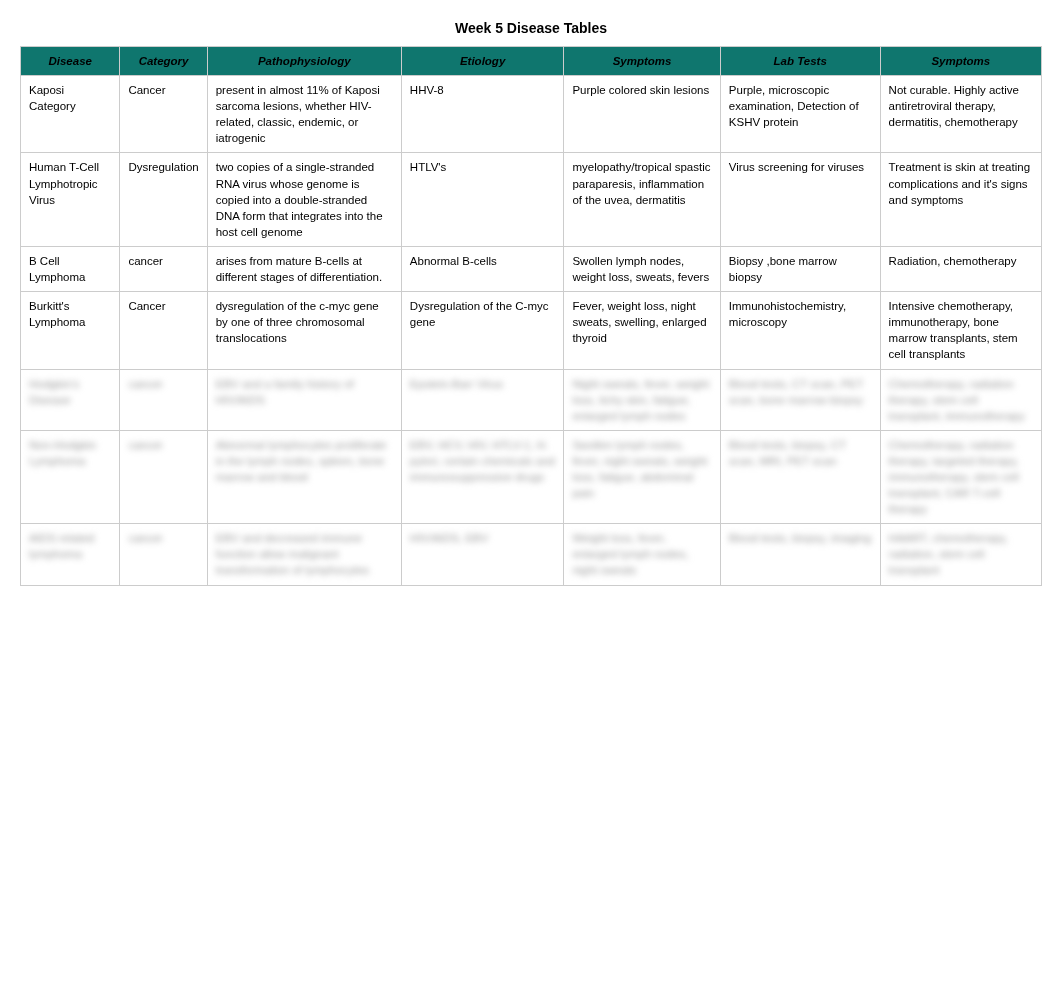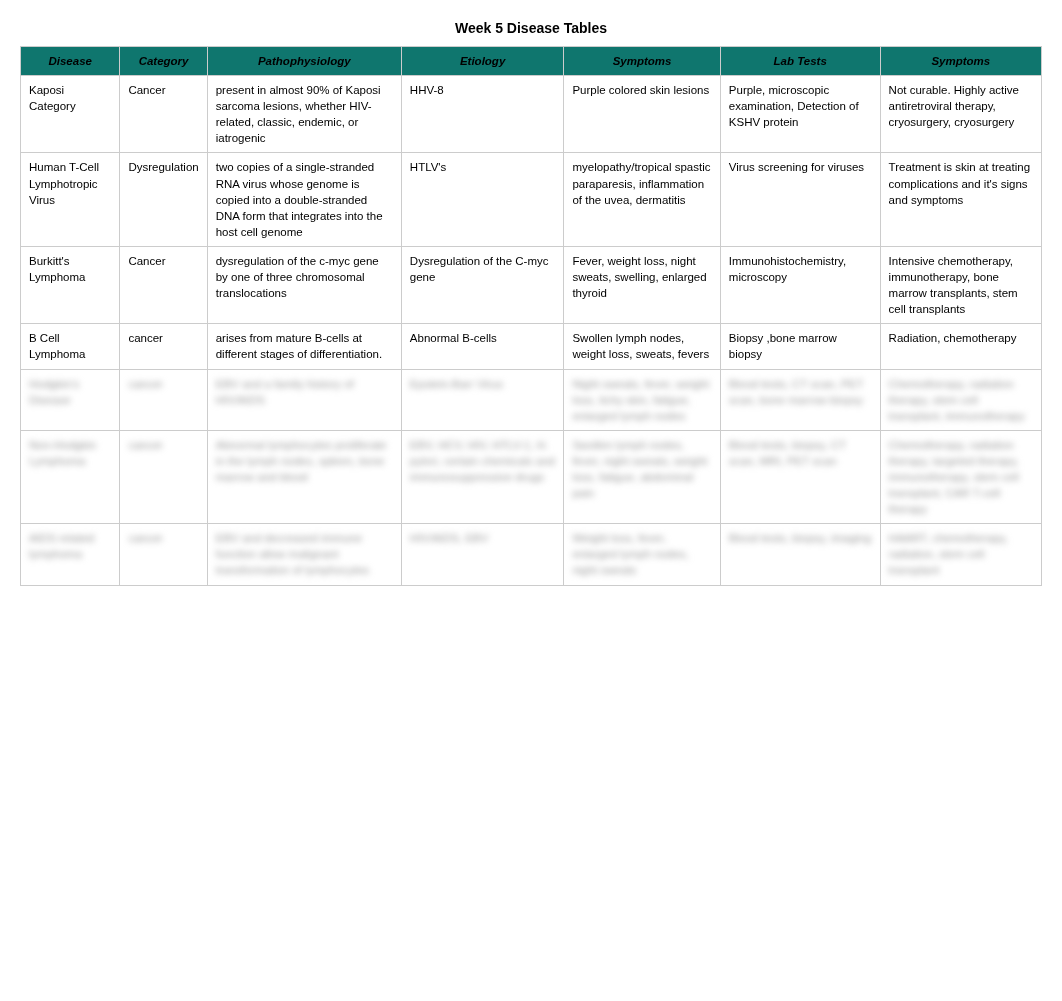--- a/index.html
+++ b/index.html
@@ -53,52 +53,52 @@
       <th>Etiology</th>
       <th>Symptoms</th>
       <th>Lab Tests</th>
       <th>Symptoms</th>
     </tr>
   </thead>
   <tbody id="table-body">
   <tr>
         <td>Kaposi Category</td>
         <td>Cancer</td>
-        <td> present in almost 90% of Kaposi sarcoma lesions, whether HIV-related, classic, endemic, or iatrogenic</td>
+        <td> present in almost 11% of Kaposi sarcoma lesions, whether HIV-related, classic, endemic, or iatrogenic</td>
         <td>HHV-8</td>
         <td>Purple colored skin lesions</td>
         <td>Purple, microscopic examination, Detection of KSHV protein</td>
-        <td>Not curable. Highly active antiretroviral therapy, cryosurgery, cryosurgery</td>
+        <td>Not curable. Highly active antiretroviral therapy, dermatitis, chemotherapy</td>
       </tr>
       <tr>
         <td>Human T-Cell Lymphotropic Virus</td>
         <td>Dysregulation</td>
         <td>two copies of a single-stranded RNA virus whose genome is copied into a double-stranded DNA form that integrates into the host cell genome</td>
         <td>HTLV's</td>
         <td>myelopathy/tropical spastic paraparesis, inflammation of the uvea, dermatitis</td>
         <td>Virus screening for viruses</td>
         <td>Treatment is skin at treating complications and it's signs and symptoms</td>
       </tr>
       <tr>
+        <td>B Cell Lymphoma</td>
+        <td>cancer</td>
+        <td>arises from mature B-cells at different stages of differentiation.</td>
+        <td>Abnormal B-cells</td>
+        <td>Swollen lymph nodes, weight loss, sweats, fevers</td>
+        <td>Biopsy ,bone marrow biopsy</td>
+        <td>Radiation, chemotherapy</td>
+      </tr>
+      <tr>
         <td>Burkitt's Lymphoma</td>
         <td>Cancer</td>
         <td>dysregulation of the c-myc gene by one of three chromosomal translocations</td>
         <td>Dysregulation of the C-myc gene</td>
         <td>Fever, weight loss, night sweats, swelling, enlarged thyroid</td>
         <td>Immunohistochemistry, microscopy</td>
         <td>Intensive chemotherapy, immunotherapy, bone marrow transplants, stem cell transplants</td>
-      </tr>
-      <tr>
-        <td>B Cell Lymphoma</td>
-        <td>cancer</td>
-        <td>arises from mature B-cells at different stages of differentiation.</td>
-        <td>Abnormal B-cells</td>
-        <td>Swollen lymph nodes, weight loss, sweats, fevers</td>
-        <td>Biopsy ,bone marrow biopsy</td>
-        <td>Radiation, chemotherapy</td>
       </tr>
       <tr>
         <td class="blurred">Hodgkin's Disease</td>
         <td class="blurred">cancer</td>
         <td class="blurred">EBV and a family history of HIV/AIDS</td>
         <td class="blurred">Epstein-Barr Virus</td>
         <td class="blurred">Night sweats, fever, weight loss, itchy skin, fatigue, enlarged lymph nodes</td>
         <td class="blurred">Blood tests, CT scan, PET scan, bone marrow biopsy</td>
         <td class="blurred">Chemotherapy, radiation therapy, stem cell transplant, immunotherapy</td>
       </tr>

